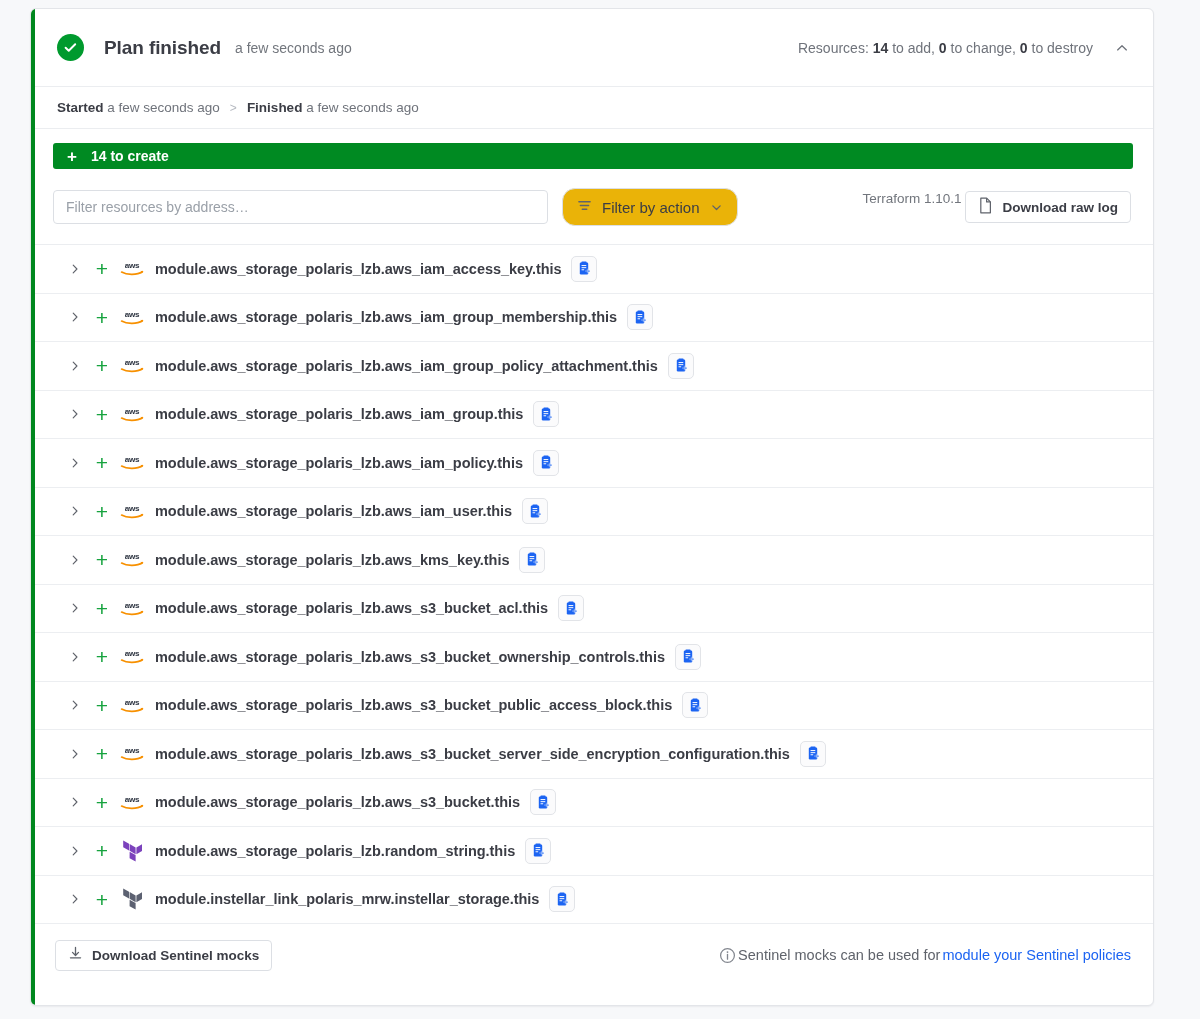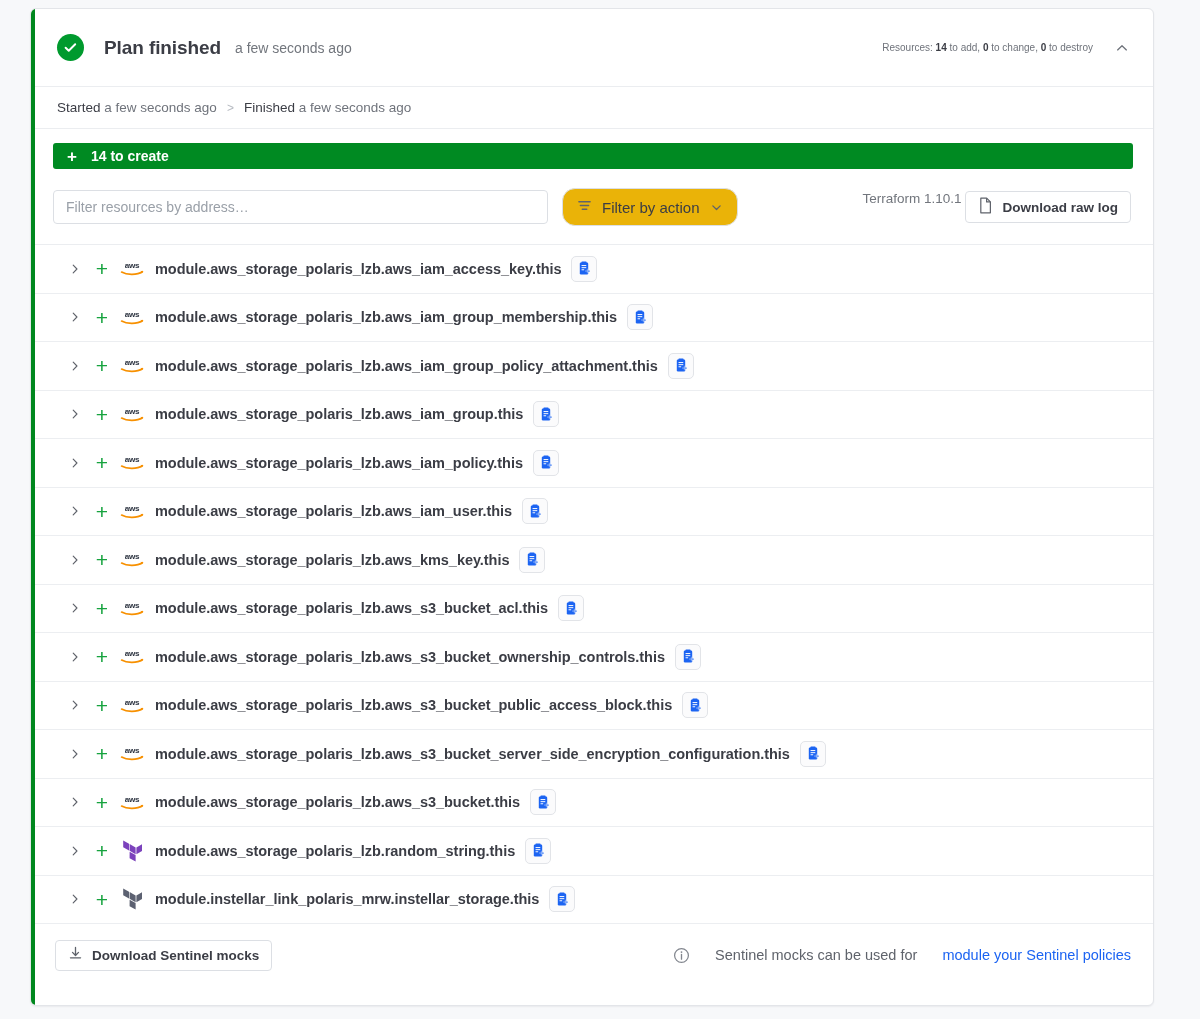--- a/index.html
+++ b/index.html
@@ -42,35 +42,35 @@
   .header-title {
     font-size: 19px; font-weight: bold; color: #3b3d45;
     letter-spacing: -0.1px;
   }
   .header-time {
     font-size: 14px; color: #72767d; margin-left: 14px; font-weight: normal;
   }
   .header-right {
     margin-left: auto; display: flex; align-items: center; gap: 20px;
   }
-  .resources-summary { font-size: 10px; color: #6f737b; white-space: nowrap; }
+  .resources-summary { font-size: 14px; color: #6f737b; white-space: nowrap; }
   .resources-summary b { color: #3b3d45; font-weight: bold; }
   .collapse-btn {
     width: 18px; height: 18px; display:flex; align-items:center; justify-content:center;
     cursor: pointer; color: #6f737b;
   }
 
   
   .timeline {
     display: flex; align-items: center;
     height: 42px; padding: 0 26px;
     border-bottom: 1px solid #ebedf0;
     font-size: 13.5px; color: #6f737b;
   }
-  .timeline b { color: #3b3d45; font-weight: normal; }
+  .timeline b { color: #3b3d45; font-weight: bold; }
   .timeline .sep { margin: 0 10px; color: #b6bac1; font-size: 12px; }
 
   
   .bar-wrap { padding: 14px 20px 12px 22px; }
   .create-bar {
     height: 26px; background: #008a22; border-radius: 3px;
     display: flex; align-items: center;
     color: #ffffff; font-size: 14px; font-weight: bold;
     padding-left: 14px;
   }
@@ -146,21 +146,21 @@
     display: flex; align-items: center;
     height: 62px; padding: 0 22px 0 24px;
   }
   .sentinel-btn {
     height: 31px; display: flex; align-items: center; gap: 9px;
     border: 1px solid #dcdfe4; border-radius: 4px; background: #fff;
     padding: 0 12px; font-size: 13.5px; font-weight: bold; color: #3b3d45;
     cursor: pointer;
   }
   .footer-note {
-    margin-left: auto; display: flex; align-items: center; gap: 25px;
+    margin-left: auto; display: flex; align-items: center; gap: 2px;
     font-size: 14.5px; color: #5f636b;
   }
   .footer-note a { color: #1c64f2; text-decoration: none; }
   .info-ico { color:#82868e; display:flex; }
 </style>
 </head>
 <body>
 
 <div class="page">
   <div class="card">

